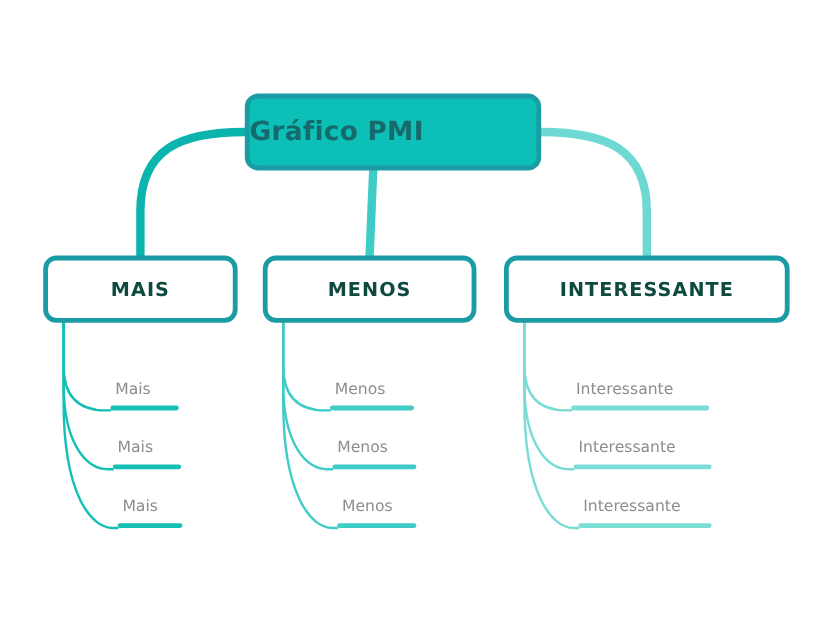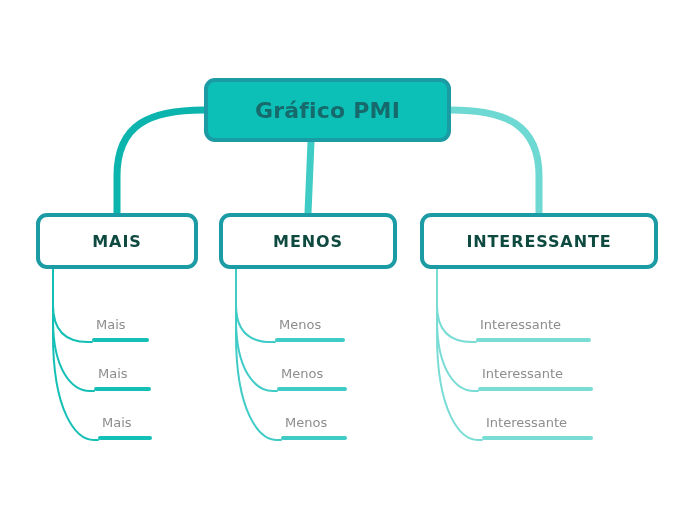--- a/index.html
+++ b/index.html
@@ -35,21 +35,21 @@
     left: 204px;
     top: 78px;
     width: 247px;
     height: 64px;
     box-sizing: border-box;
     background: #0cc0b8;
     border: 4px solid #1b9ba3;
     border-radius: 11px;
     display: flex;
     align-items: center;
-    justify-content: center;
+    justify-content: flex-start;
     z-index: 4;
   }
   .root-label {
     font-size: 22px;
     font-weight: bold;
     color: #176a6c;
     letter-spacing: 0.2px;
     white-space: nowrap;
   }
 

